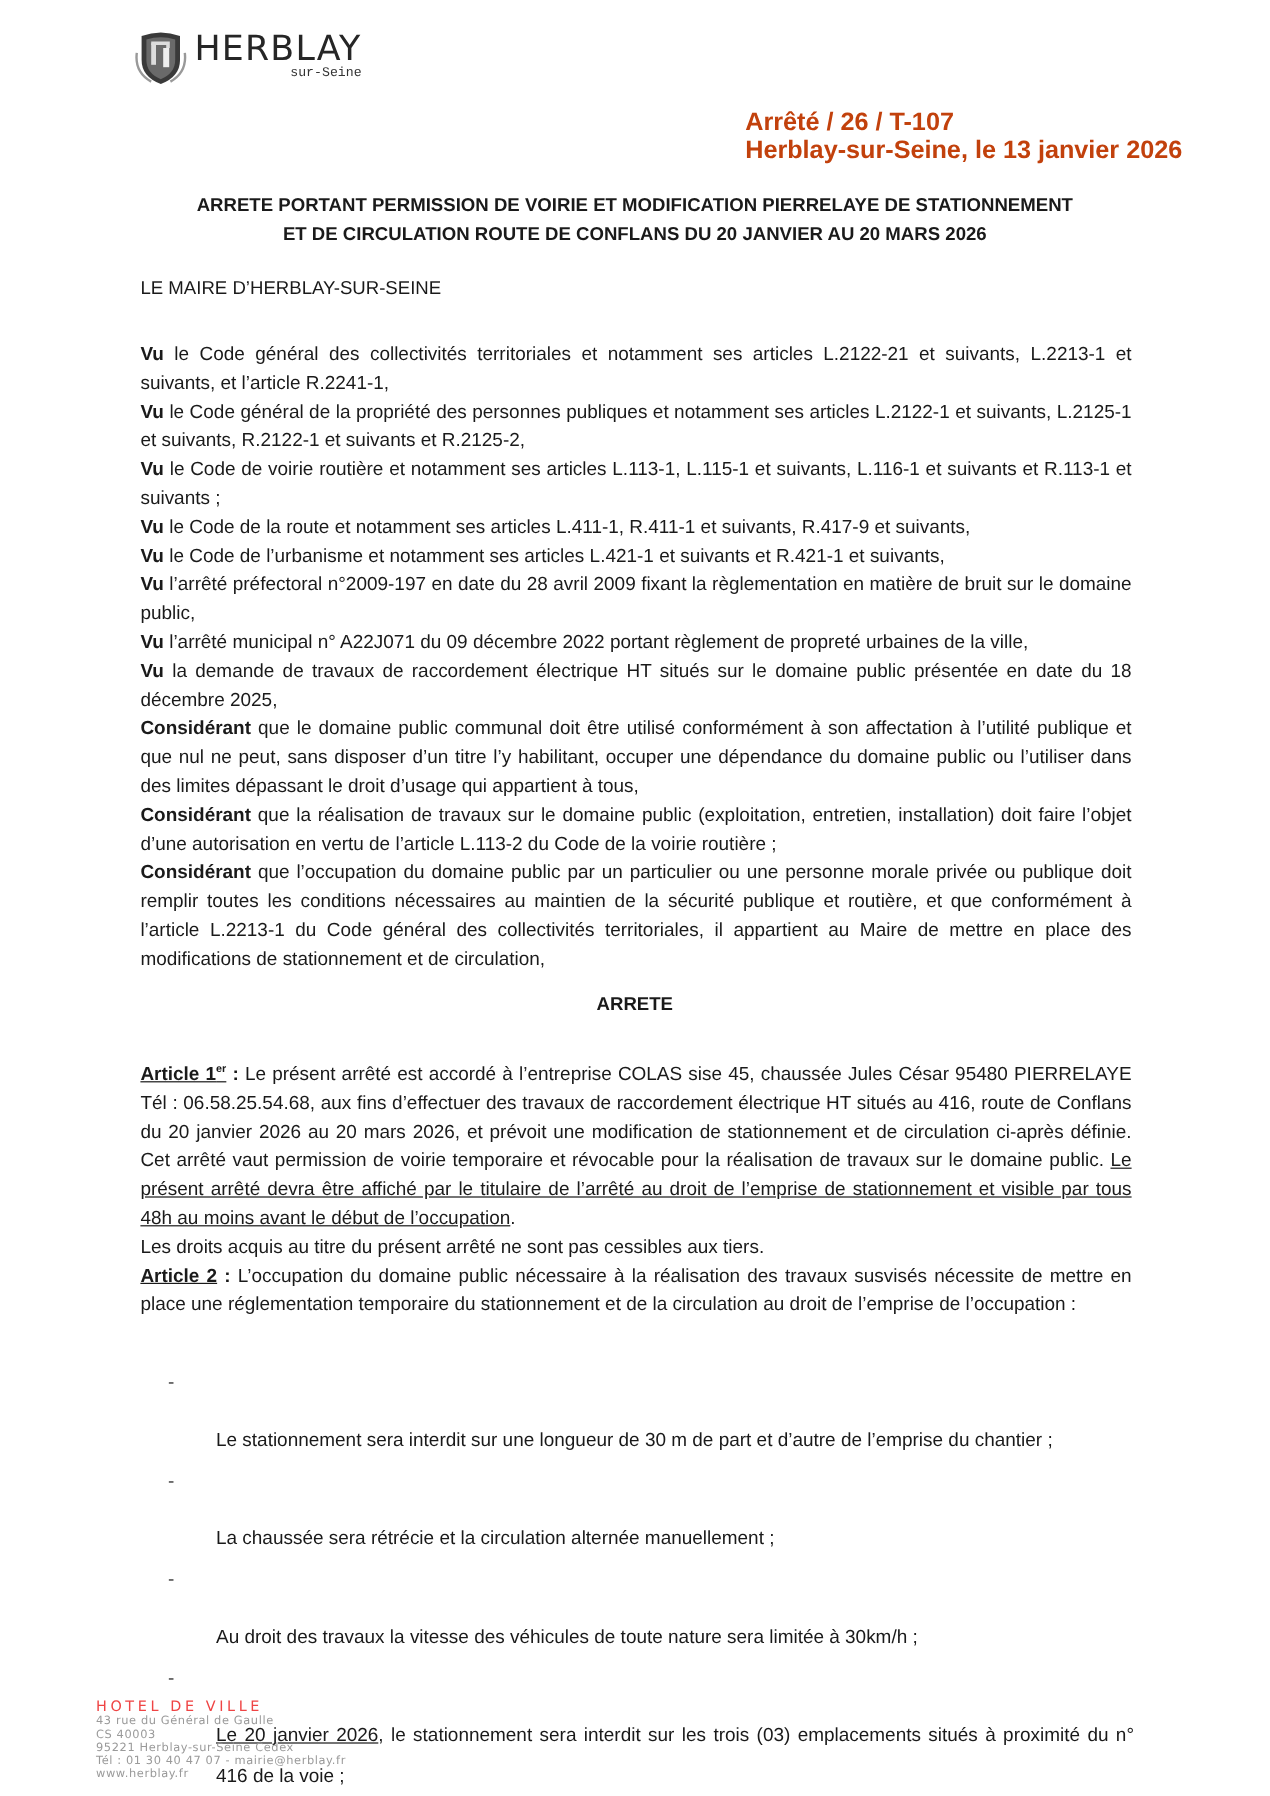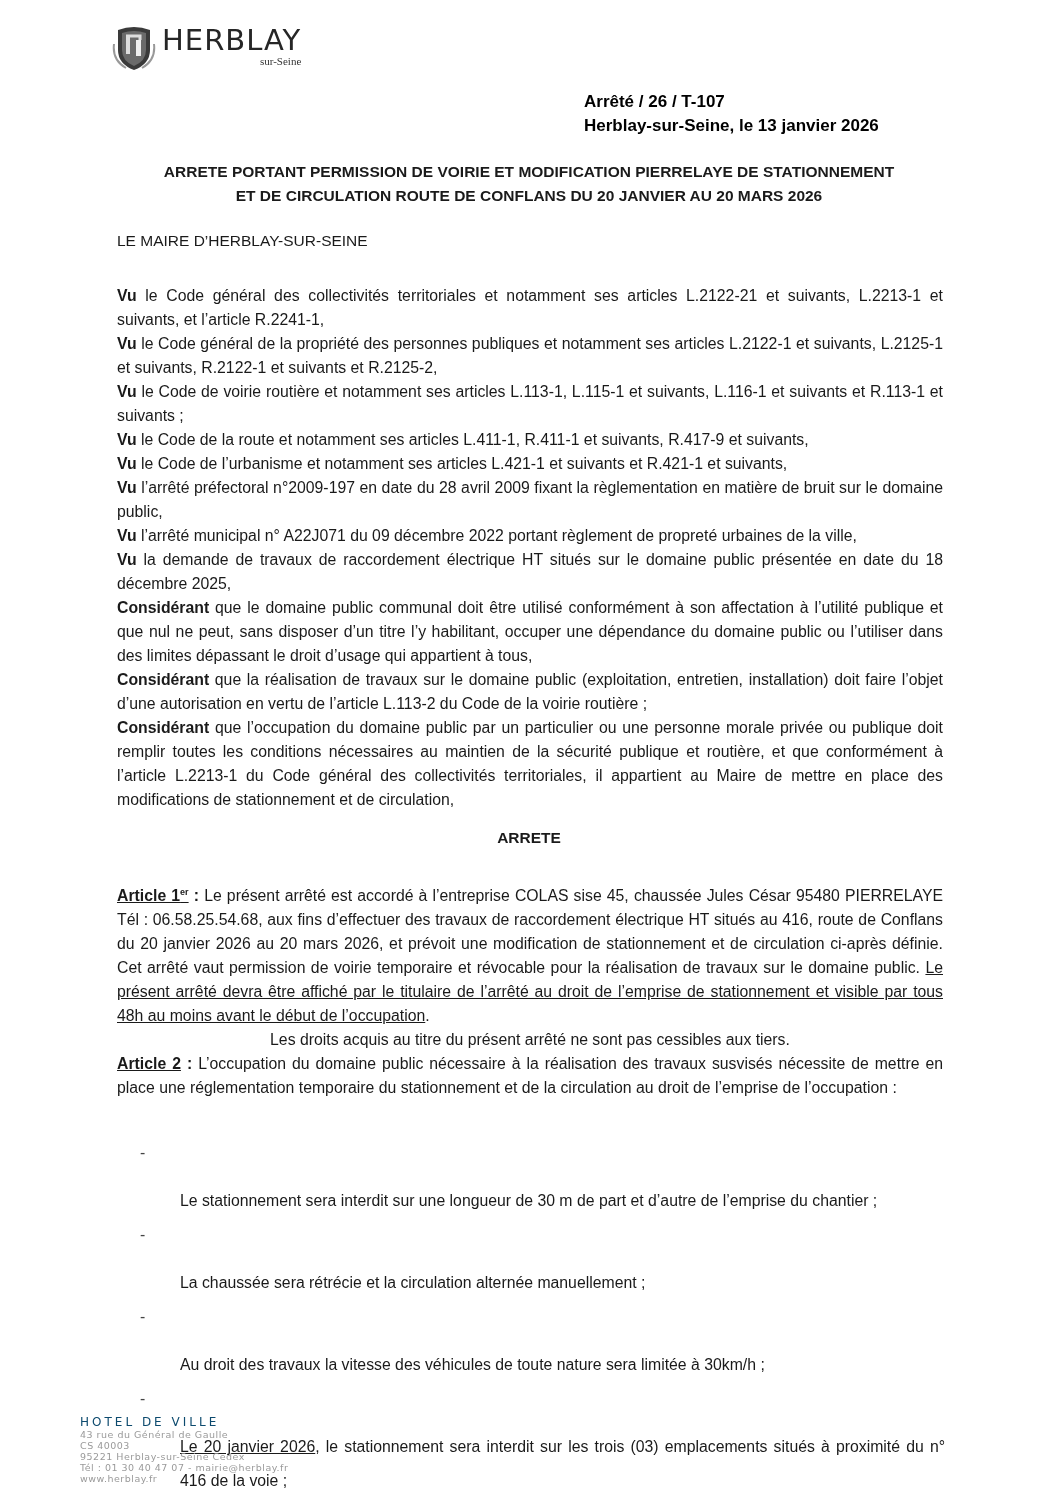--- a/index.html
+++ b/index.html
@@ -4,23 +4,23 @@
 <style>
   html, body { margin: 0; padding: 0; background: #ffffff; }
   body { width: 1058px; height: 1497px; position: relative; overflow: hidden; color: #1a1a1a;
          font-family: "Liberation Sans", sans-serif; }
   .page { position: absolute; left: 0; top: 0; width: 1058px; height: 1497px; border-radius: 14px; }
 
   .logo { position: absolute; left: 112px; top: 24px; height: 56px; display: flex; align-items: flex-start; }
   .crest { width: 44px; height: 48px; margin-right: 6px; }
   .logo-text { display: flex; flex-direction: column; align-items: flex-end; }
   .logo-name { font-family: "DejaVu Sans", sans-serif; font-size: 29px; letter-spacing: 1px; color: #262626; line-height: 32px; font-weight: normal; }
-  .logo-sub { font-family: Liberation Serif, serif; font-size: 11px; color: #333; margin-top: -1px; }
+  .logo-sub { font-family: Liberation Mono, monospace; font-size: 11px; color: #333; margin-top: -1px; }
 
-  .ref { position: absolute; left: 584px; top: 90px; font-weight: bold; font-size: 17px; line-height: 24px; color: #000000; }
+  .ref { position: absolute; left: 621px; top: 90px; font-weight: bold; font-size: 21px; line-height: 24px; color: #c2410c; }
 
   .title { position: absolute; left: 110px; width: 838px; top: 160px; text-align: center; font-weight: bold; font-size: 15.5px; line-height: 24px; }
 
   .mayor { position: absolute; left: 117px; top: 232px; font-weight: normal; font-size: 15.5px; }
 
   .body-block { position: absolute; left: 117px; width: 826px; font-size: 15.8px; line-height: 24px; text-align: justify; }
   .body-block p { margin: 0; }
   .vu { top: 284px; }
   .b { font-weight: bold; margin-top: 23px; }
   .u { text-decoration: underline; }
@@ -30,21 +30,21 @@
   .articles { top: 884px; }
   .articles sup { font-size: 9px; vertical-align: super; line-height: 0; }
 
   .bullets { position: absolute; left: 140px; width: 805px; top: 1136px; font-size: 15.8px; line-height: 34px; }
   .bullet { display: flex; text-align: justify; }
   .bullet .dash { width: 40px; flex: none; color: #444; }
   .bullet .txt { flex: 1; margin-top: 48px; }
   .bullet + .bullet { margin-top: 0px; }
 
   .footer { position: absolute; left: 80px; top: 1416px; font-family: "DejaVu Sans", sans-serif; color: #9a9a9a; font-size: 9.5px; line-height: 11px; letter-spacing: 0.5px; }
-  .footer .hdv { font-size: 12px; letter-spacing: 3px; line-height: 13px; color: #0c4a6e; }
+  .footer .hdv { font-size: 12px; letter-spacing: 3px; line-height: 13px; color: #ef4444; }
 </style>
 </head>
 <body>
 
 <div class="page">
 
   <div class="logo">
     <svg class="crest" viewBox="0 0 44 48">
       <path d="M6 6 Q22 0 38 6 L38 26 Q38 40 22 46 Q6 40 6 26 Z" fill="#3a3a3a"></path>
       <path d="M10 9 Q22 5 34 9 L34 26 Q34 37 22 42 Q10 37 10 26 Z" fill="#6a6a6a"></path>
@@ -83,21 +83,21 @@
     <p><span class="b">Vu</span><span> la demande de travaux de raccordement électrique HT situés sur le domaine public présentée en date du 18 décembre 2025,</span></p>
     <p><span class="b">Considérant</span><span> que le domaine public communal doit être utilisé conformément à son affectation à l’utilité publique et que nul ne peut, sans disposer d’un titre l’y habilitant, occuper une dépendance du domaine public ou l’utiliser dans des limites dépassant le droit d’usage qui appartient à tous,</span></p>
     <p><span class="b">Considérant</span><span> que la réalisation de travaux sur le domaine public (exploitation, entretien, installation) doit faire l’objet d’une autorisation en vertu de l’article L.113-2 du Code de la voirie routière ;</span></p>
     <p><span class="b">Considérant</span><span> que l’occupation du domaine public par un particulier ou une personne morale privée ou publique doit remplir toutes les conditions nécessaires au maintien de la sécurité publique et routière, et que conformément à l’article L.2213-1 du Code général des collectivités territoriales, il appartient au Maire de mettre en place des modifications de stationnement et de circulation,</span></p>
   </div>
 
   <div class="arrete-head">ARRETE</div>
 
   <div class="body-block articles">
     <p><span class="b u"><span>Article 1</span><sup>er</sup></span><span class="b"> : </span><span>Le présent arrêté est accordé à l’entreprise COLAS sise 45, chaussée Jules César 95480 PIERRELAYE Tél : 06.58.25.54.68, aux fins d’effectuer des travaux de raccordement électrique HT situés au 416, route de Conflans du 20 janvier 2026 au 20 mars 2026, et prévoit une modification de stationnement et de circulation ci-après définie. Cet arrêté vaut permission de voirie temporaire et révocable pour la réalisation de travaux sur le domaine public. </span><span class="u">Le présent arrêté devra être affiché par le titulaire de l’arrêté au droit de l’emprise de stationnement et visible par tous 48h au moins avant le début de l’occupation</span><span>.</span></p>
-    <p style="text-align:center">Les droits acquis au titre du présent arrêté ne sont pas cessibles aux tiers.</p>
+    <p style="text-align:left">Les droits acquis au titre du présent arrêté ne sont pas cessibles aux tiers.</p>
     <p><span class="b u">Article 2</span><span class="b"> : </span><span>L’occupation du domaine public nécessaire à la réalisation des travaux susvisés nécessite de mettre en place une réglementation temporaire du stationnement et de la circulation au droit de l’emprise de l’occupation :</span></p>
   </div>
 
   <div class="bullets">
     <div class="bullet">
         <span class="dash">-</span>
         <span class="txt"><span class="u"></span><span>Le stationnement sera interdit sur une longueur de 30 m de part et d’autre de l’emprise du chantier ;</span></span>
       </div>
     <div class="bullet" style="margin-top:0">
         <span class="dash">-</span>

